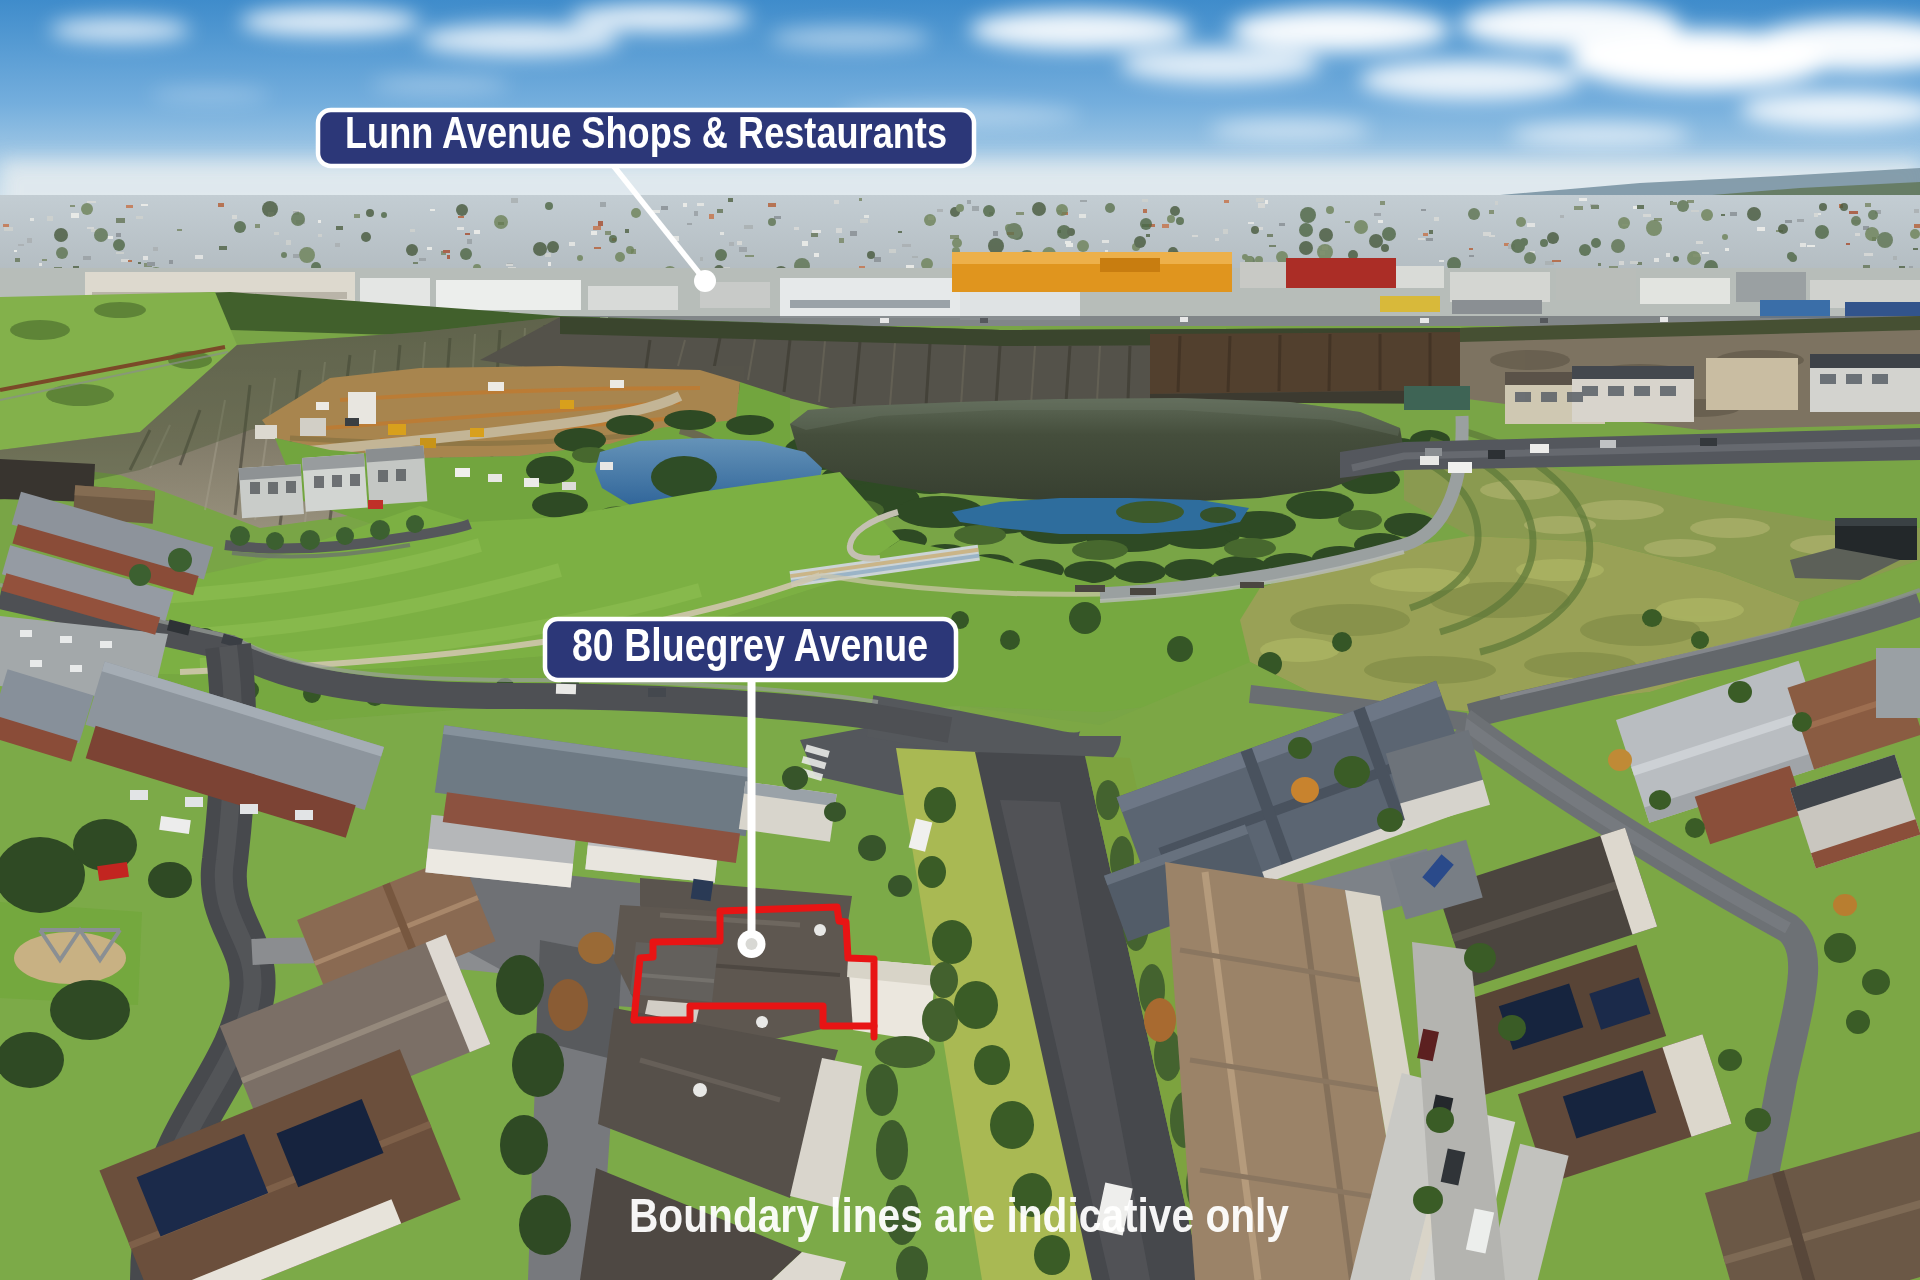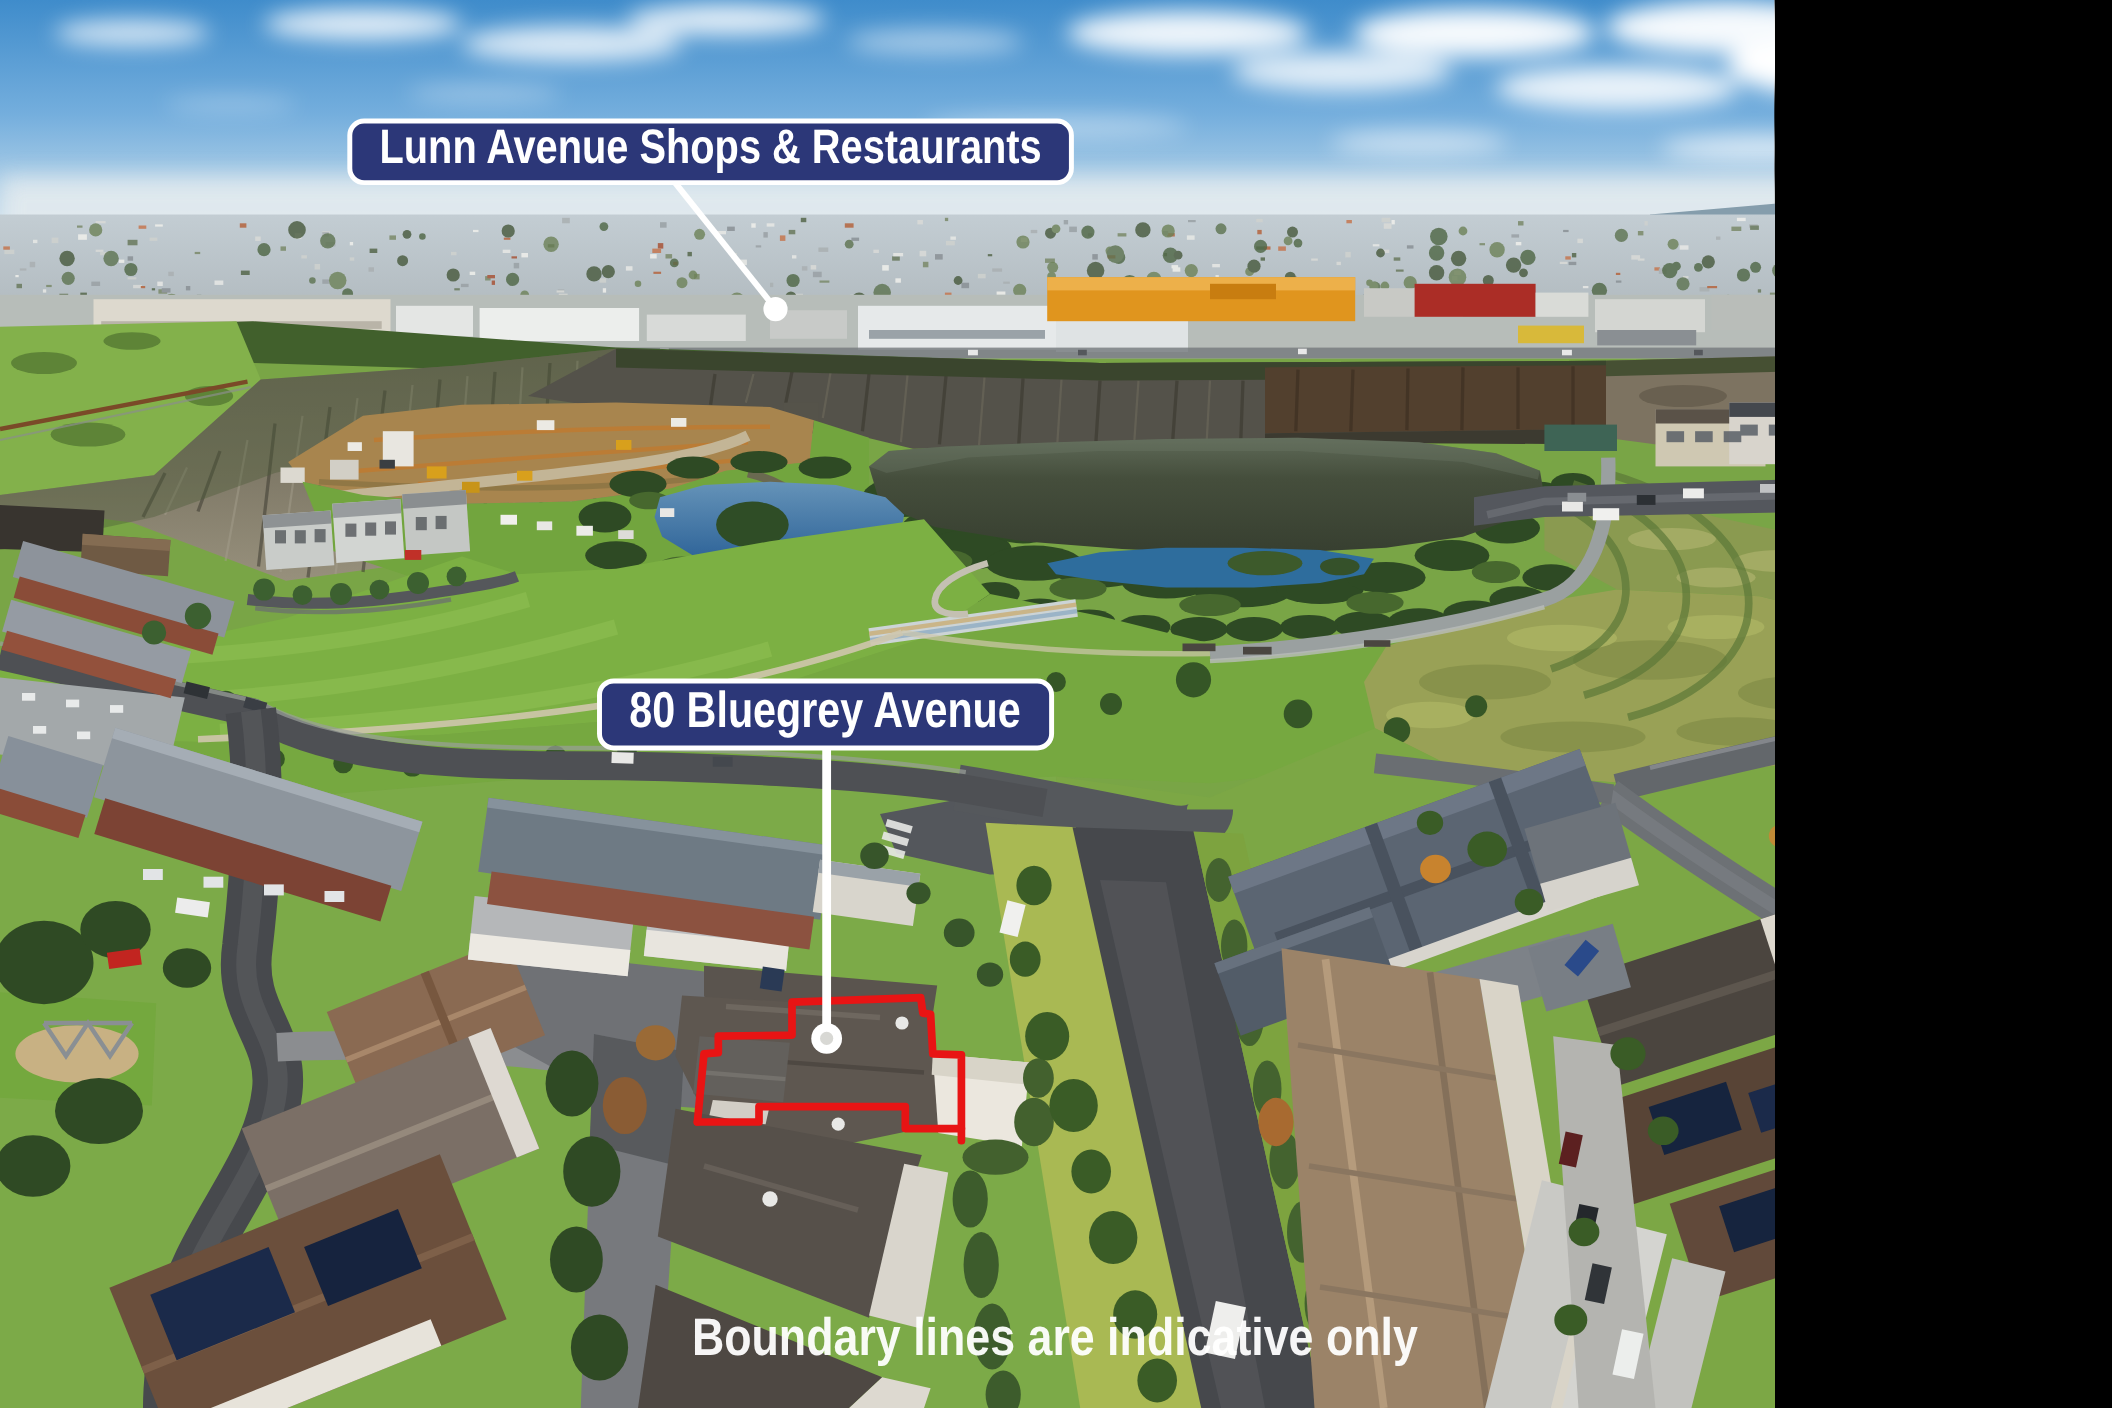--- a/index.html
+++ b/index.html
@@ -1,16 +1,16 @@
 <!DOCTYPE html>
 <html><head>
 <meta charset="utf-8">
 <style>
   html,body{margin:0;padding:0;background:#000;}
-  #scene{width:1613px;height:1280px;position:relative;overflow:hidden;font-family:"Liberation Sans",sans-serif;}
+  #scene{width:1920px;height:1280px;position:relative;overflow:hidden;font-family:"Liberation Sans",sans-serif;}
   svg{display:block;}
 </style>
 </head>
 <body>
 <div id="scene">
 <svg width="1920" height="1280" viewBox="0 0 1920 1280" xmlns="http://www.w3.org/2000/svg">
 <defs>
   <linearGradient id="sky" x1="0" y1="0" x2="0" y2="1">
     <stop offset="0" stop-color="#3f8ccb"></stop>
     <stop offset="0.45" stop-color="#74aedd"></stop>

